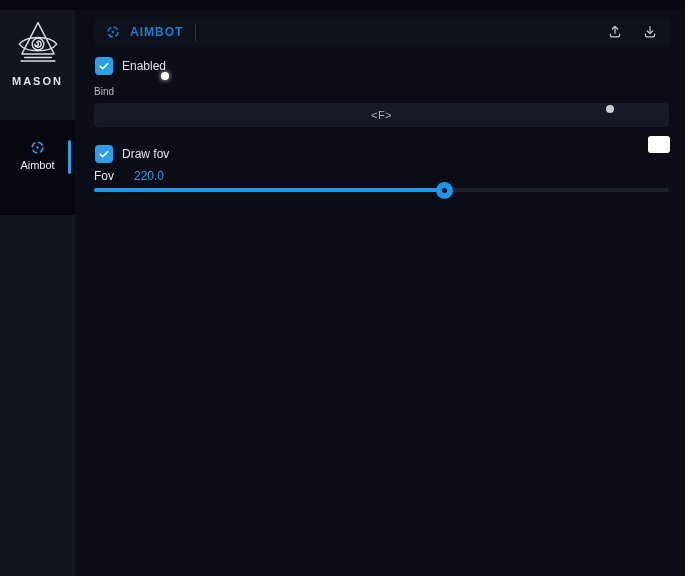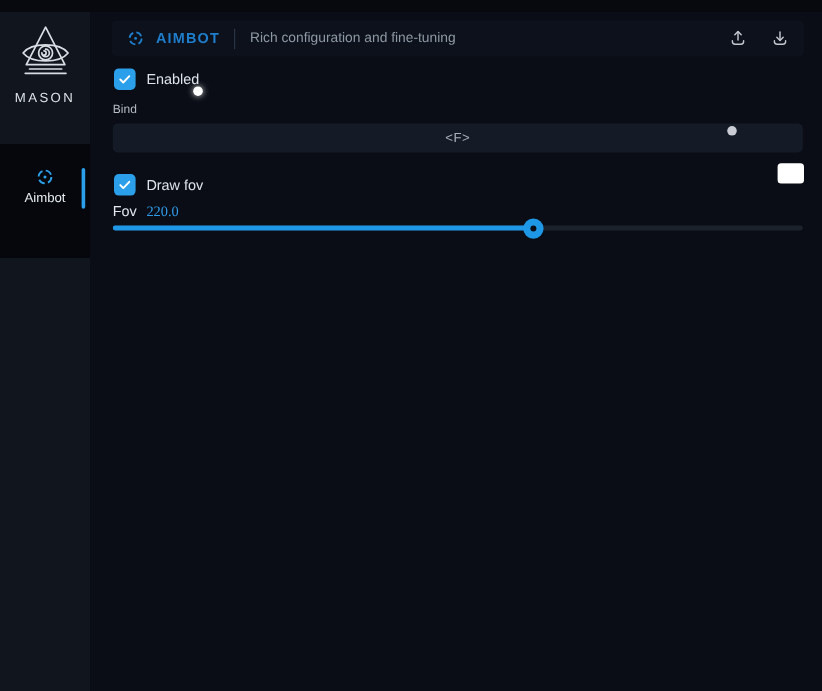--- a/index.html
+++ b/index.html
@@ -11,21 +11,21 @@
     position:relative;
   }
   .app { position:absolute; inset:0; width:685px; height:576px; background:#0a0d16; }
 
   .top-strip { position:absolute; left:0; top:0; width:685px; height:10px; background:#07090e; }
 
   
   .sidebar { position:absolute; left:0; top:10px; width:75px; height:566px; background:#10151e; }
   .logo-wrap { position:absolute; left:0; top:10px; width:75px; text-align:center; }
   .logo-svg { width:50px; height:50px; stroke:#d9dde3; }
-  .brand { display:block; margin-top:1px; font-size:11px; font-weight:400; letter-spacing:2px; color:#dde1e7; }
+  .brand { display:block; margin-top:1px; font-size:11px; font-weight:700; letter-spacing:2px; color:#dde1e7; }
 
   .nav-item { position:absolute; left:0; width:75px; text-align:center; cursor:pointer; }
   .nav-item .nav-icon { display:block; margin:0 auto 3px auto; width:17px; height:17px; color:#8b94a1; }
   .nav-item .nav-label { display:block; font-size:11px; color:#8b94a1; }
 
   .nav-aimbot-block { position:absolute; left:0; top:110px; width:75px; height:95px; background:#05070c; }
   .nav-aimbot { top:129px; }
   .nav-aimbot .nav-icon { color:#2b9fe9; }
   .nav-aimbot .nav-label { color:#e8edf3; }
   .active-indicator { position:absolute; left:68px; top:130px; width:2.5px; height:34px; background:#2b9fe9; border-radius:2px; }
@@ -80,21 +80,21 @@
     position:absolute; left:531px; top:95px; width:8px; height:8px; border-radius:50%;
     background:#c9cdd3;
   }
 
   .color-swatch {
     position:absolute; left:573px; top:126px; width:22px; height:17px;
     border-radius:3px; background:#ffffff; cursor:pointer;
   }
 
   .fov-label { position:absolute; left:19px; top:159px; font-size:12px; color:#e2e7ed; }
-  .fov-value { color:#2f9ceb; margin-left:8px;font-family:Liberation Serif, serif; }
+  .fov-value { color:#2f9ceb; margin-left:20px; }
 
   .slider-track {
     position:absolute; left:19px; top:178px; width:575px; height:4px;
     background:#1c222c; border-radius:2px; cursor:pointer;
   }
   .slider-fill { position:absolute; left:0; top:0; height:4px; background:#1e97e6; border-radius:2px; }
   .slider-handle {
     position:absolute; top:-6.5px; width:17px; height:17px; border-radius:50%;
     background:#1e97e6; cursor:grab;
     display:flex; align-items:center; justify-content:center;
@@ -138,21 +138,20 @@
 
   <div class="main">
 
     <div class="header-bar">
       <svg class="header-crosshair" viewBox="0 0 24 24" fill="none" stroke="currentColor" stroke-width="2.2">
         <circle cx="12" cy="12" r="7.5" stroke-dasharray="7.8 4"></circle>
         <circle cx="12" cy="12" r="1.8" fill="currentColor" stroke="none"></circle>
       </svg>
       <span class="header-title">AIMBOT</span>
       <span class="header-sep"></span>
-      <span class="header-subtitle">Rich configuration and fine-tuning</span>
       <span class="header-spacer"></span>
       <svg class="hdr-icon upload" viewBox="0 0 24 24" fill="none" stroke="currentColor" stroke-width="1.8" stroke-linecap="round" stroke-linejoin="round">
         <path d="M12 14 V4"></path>
           <path d="M8 7.5 L12 3.5 L16 7.5"></path>
         <path d="M5 15 v1 a3.4 3.4 0 0 0 3.4 3.4 h7.2 A3.4 3.4 0 0 0 19 16 v-1"></path>
       </svg>
       <svg class="hdr-icon" viewBox="0 0 24 24" fill="none" stroke="currentColor" stroke-width="1.8" stroke-linecap="round" stroke-linejoin="round">
         <path d="M12 4 V14"></path>
           <path d="M8 10.5 L12 14.5 L16 10.5"></path>
         <path d="M5 15 v1 a3.4 3.4 0 0 0 3.4 3.4 h7.2 A3.4 3.4 0 0 0 19 16 v-1"></path>

